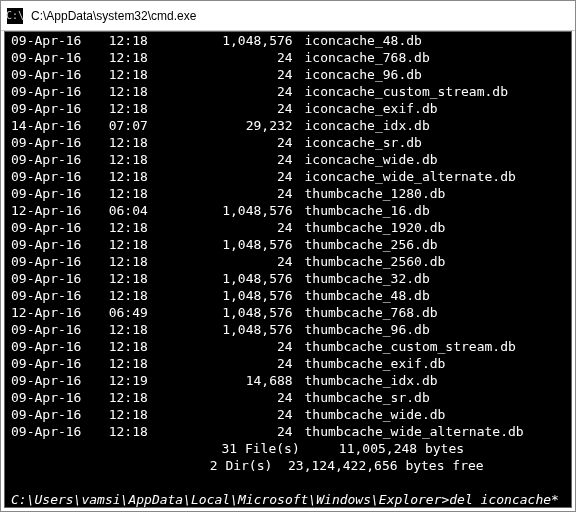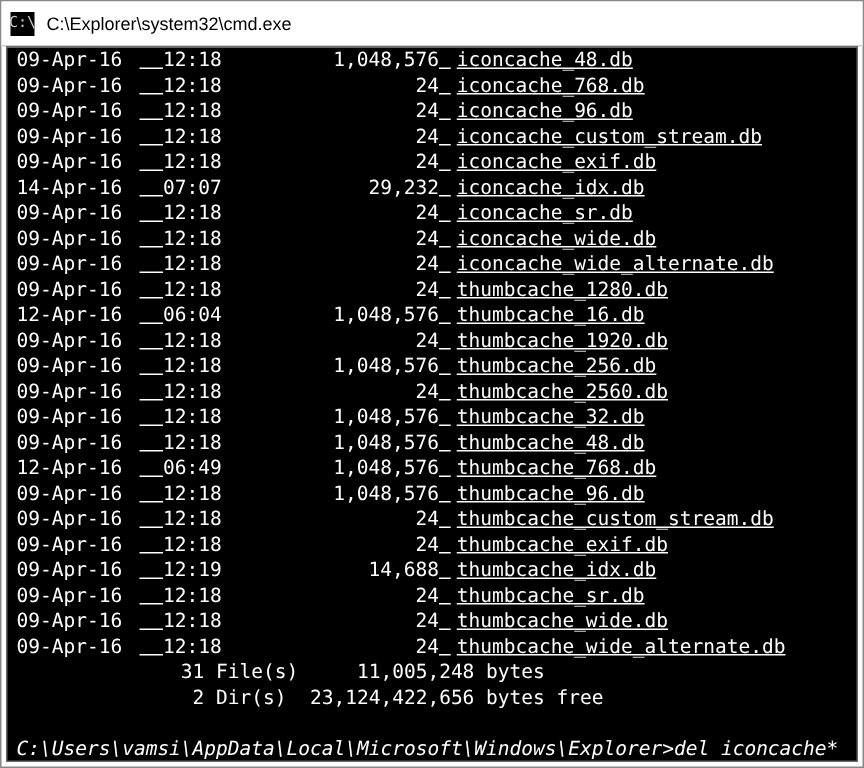--- a/index.html
+++ b/index.html
@@ -50,34 +50,34 @@
     color: #fff;
     font-family: 'Consolas', 'Lucida Console', monospace;
     font-size: 13px;
     line-height: 17px;
     padding: 0 6px 4px 6px;
     white-space: pre;
     overflow: hidden;
     margin: 0 3px 3px 3px;
     border: 1px solid #666;
   }
-  .row { display: block; text-decoration: underline; }
+  .row { display: block; }
   .date { display: inline-block; width: 82px; }
   .time { display: inline-block; width: 50px; }
   .size { display: inline-block; width: 134px; text-align: right; }
   .fname { margin-left: 4px; }
-  .summary { display: block; }
+  .summary { display: block; text-align: center; }
   .blank { display: block; height: 17px; }
   .prompt-line { display: block; font-style: italic; }
 </style>
 </head>
 <body>
 
 <div class="window">
   <div class="titlebar">
     <div class="icon">
       <span>C:\</span>
     </div>
-    <div class="title">C:\Explorer\system32\cmd.exe</div>
+    <div class="title">C:\AppData\system32\cmd.exe</div>
   </div>
 
   <div class="terminal" id="terminal"><span class="row"><span class="date">09-Apr-16</span>  <span class="time">12:18</span><span class="size">1,048,576</span> <span class="fname">iconcache_48.db</span></span><span class="row"><span class="date">09-Apr-16</span>  <span class="time">12:18</span><span class="size">24</span> <span class="fname">iconcache_768.db</span></span><span class="row"><span class="date">09-Apr-16</span>  <span class="time">12:18</span><span class="size">24</span> <span class="fname">iconcache_96.db</span></span><span class="row"><span class="date">09-Apr-16</span>  <span class="time">12:18</span><span class="size">24</span> <span class="fname">iconcache_custom_stream.db</span></span><span class="row"><span class="date">09-Apr-16</span>  <span class="time">12:18</span><span class="size">24</span> <span class="fname">iconcache_exif.db</span></span><span class="row"><span class="date">14-Apr-16</span>  <span class="time">07:07</span><span class="size">29,232</span> <span class="fname">iconcache_idx.db</span></span><span class="row"><span class="date">09-Apr-16</span>  <span class="time">12:18</span><span class="size">24</span> <span class="fname">iconcache_sr.db</span></span><span class="row"><span class="date">09-Apr-16</span>  <span class="time">12:18</span><span class="size">24</span> <span class="fname">iconcache_wide.db</span></span><span class="row"><span class="date">09-Apr-16</span>  <span class="time">12:18</span><span class="size">24</span> <span class="fname">iconcache_wide_alternate.db</span></span><span class="row"><span class="date">09-Apr-16</span>  <span class="time">12:18</span><span class="size">24</span> <span class="fname">thumbcache_1280.db</span></span><span class="row"><span class="date">12-Apr-16</span>  <span class="time">06:04</span><span class="size">1,048,576</span> <span class="fname">thumbcache_16.db</span></span><span class="row"><span class="date">09-Apr-16</span>  <span class="time">12:18</span><span class="size">24</span> <span class="fname">thumbcache_1920.db</span></span><span class="row"><span class="date">09-Apr-16</span>  <span class="time">12:18</span><span class="size">1,048,576</span> <span class="fname">thumbcache_256.db</span></span><span class="row"><span class="date">09-Apr-16</span>  <span class="time">12:18</span><span class="size">24</span> <span class="fname">thumbcache_2560.db</span></span><span class="row"><span class="date">09-Apr-16</span>  <span class="time">12:18</span><span class="size">1,048,576</span> <span class="fname">thumbcache_32.db</span></span><span class="row"><span class="date">09-Apr-16</span>  <span class="time">12:18</span><span class="size">1,048,576</span> <span class="fname">thumbcache_48.db</span></span><span class="row"><span class="date">12-Apr-16</span>  <span class="time">06:49</span><span class="size">1,048,576</span> <span class="fname">thumbcache_768.db</span></span><span class="row"><span class="date">09-Apr-16</span>  <span class="time">12:18</span><span class="size">1,048,576</span> <span class="fname">thumbcache_96.db</span></span><span class="row"><span class="date">09-Apr-16</span>  <span class="time">12:18</span><span class="size">24</span> <span class="fname">thumbcache_custom_stream.db</span></span><span class="row"><span class="date">09-Apr-16</span>  <span class="time">12:18</span><span class="size">24</span> <span class="fname">thumbcache_exif.db</span></span><span class="row"><span class="date">09-Apr-16</span>  <span class="time">12:19</span><span class="size">14,688</span> <span class="fname">thumbcache_idx.db</span></span><span class="row"><span class="date">09-Apr-16</span>  <span class="time">12:18</span><span class="size">24</span> <span class="fname">thumbcache_sr.db</span></span><span class="row"><span class="date">09-Apr-16</span>  <span class="time">12:18</span><span class="size">24</span> <span class="fname">thumbcache_wide.db</span></span><span class="row"><span class="date">09-Apr-16</span>  <span class="time">12:18</span><span class="size">24</span> <span class="fname">thumbcache_wide_alternate.db</span></span><span class="summary">              31 File(s)     11,005,248 bytes</span><span class="summary">               2 Dir(s)  23,124,422,656 bytes free</span><span class="blank"></span><span class="prompt-line"><span>C:\Users\vamsi\AppData\Local\Microsoft\Windows\Explorer&gt;</span><span>del iconcache*</span></span></div>
 </div>
 
 </body></html>

